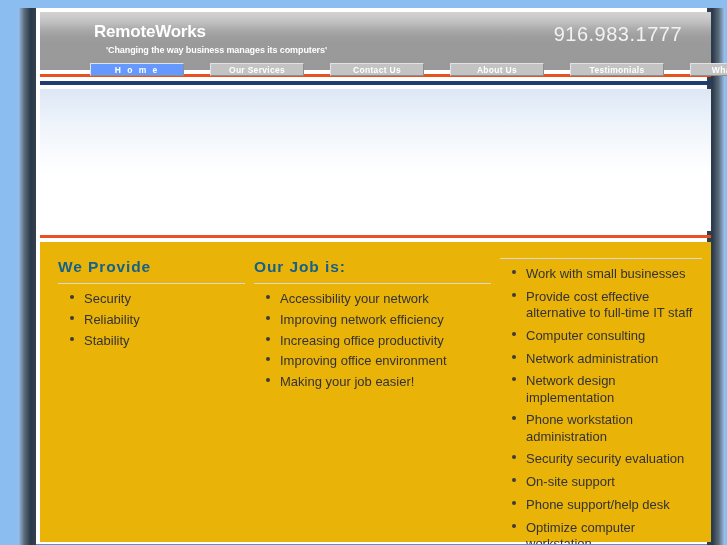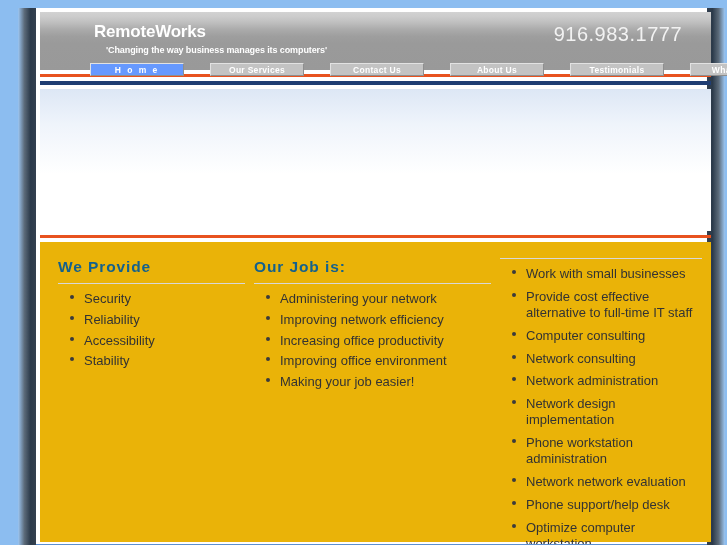--- a/index.html
+++ b/index.html
@@ -141,48 +141,47 @@
     <div class="rule-orange"></div>
 
     <div class="cols">
 
       <div class="col col-1">
         <div class="sec-title">We Provide</div>
         <div class="sec-rule"></div>
         <ul class="bullets">
           <li>Security</li>
           <li>Reliability</li>
-          <li>Accessibility</li>
           <li>Stability</li>
         </ul>
       </div>
 
       <div class="col col-2">
         <div class="sec-title">Our Job is:</div>
         <div class="sec-rule"></div>
         <ul class="bullets">
-          <li>Administering your network</li>
+          <li>Accessibility your network</li>
           <li>Improving network efficiency</li>
           <li>Increasing office productivity</li>
           <li>Improving office environment</li>
           <li>Making your job easier!</li>
         </ul>
       </div>
 
       <div class="col col-3">
         <div class="sec-rule"></div>
         <ul class="bullets">
           <li>Work with small businesses</li>
           <li>Provide cost effective alternative to full-time IT staff</li>
           <li>Computer consulting</li>
-          <li>Network consulting</li>
           <li>Network administration</li>
           <li>Network design implementation</li>
           <li>Phone workstation administration</li>
-          <li>Network network evaluation</li>
+          <li>Security security evaluation</li>
+          <li>On-site support</li>
           <li>Phone support/help desk</li>
           <li>Optimize computer workstation</li>
         </ul>
       </div>
 
     </div>
   </div>
 
   <div class="footer-band"></div>
 </div>

